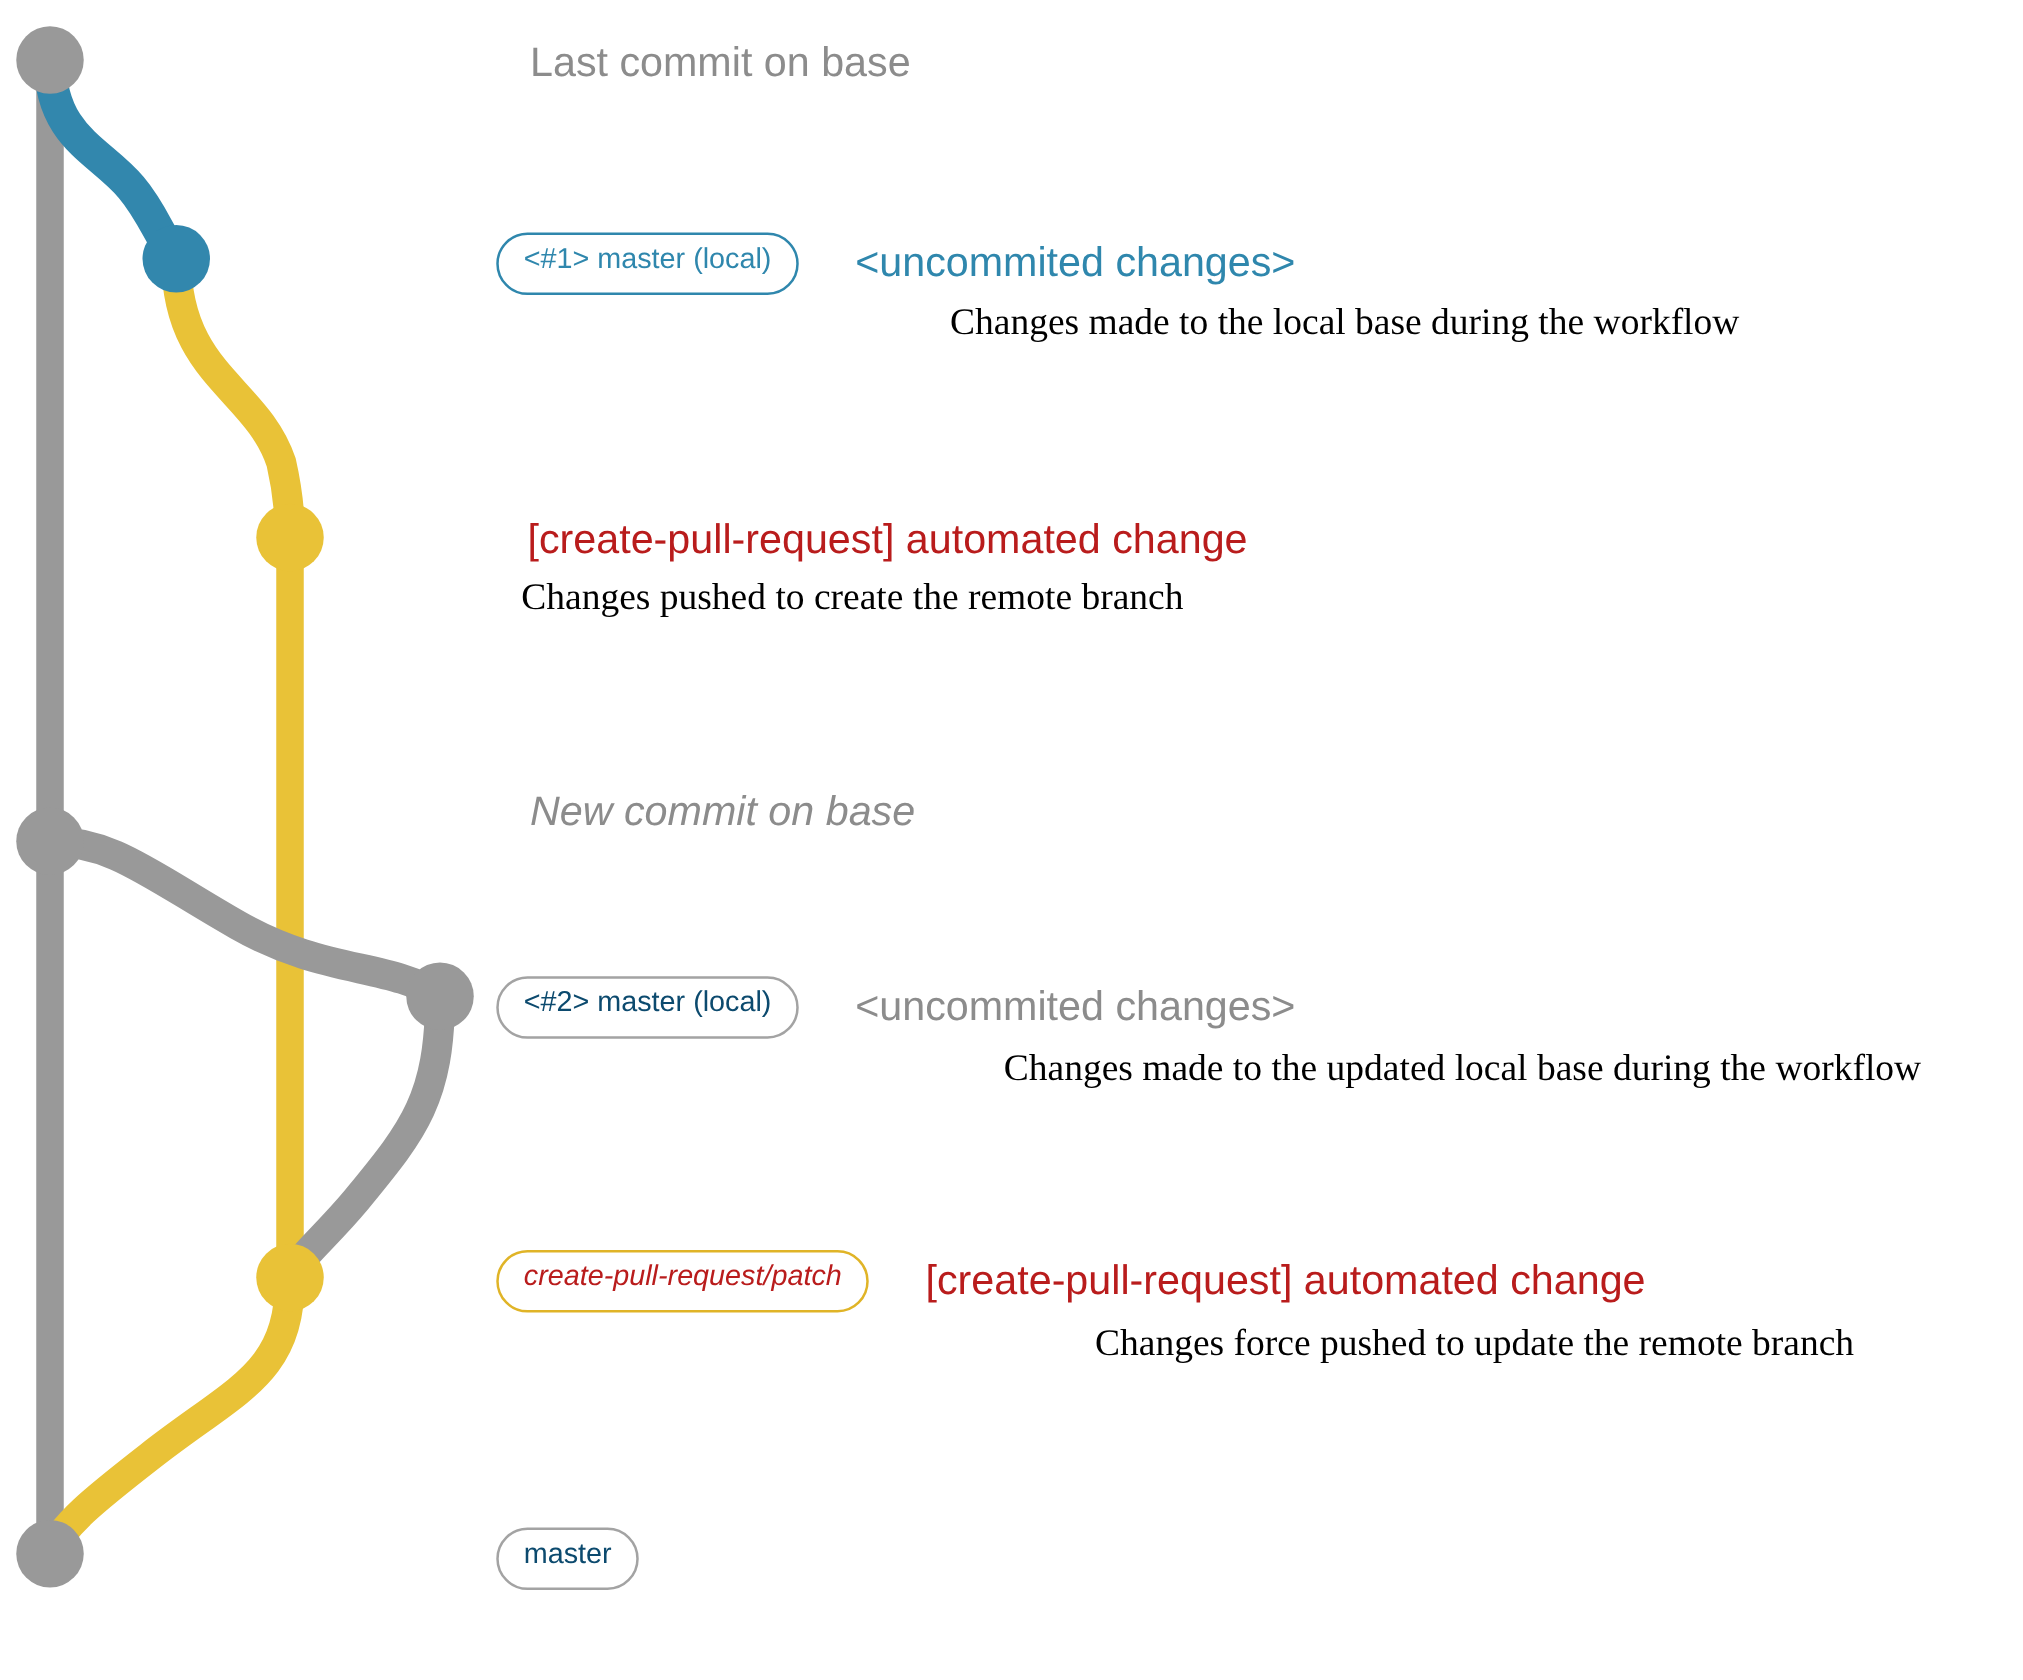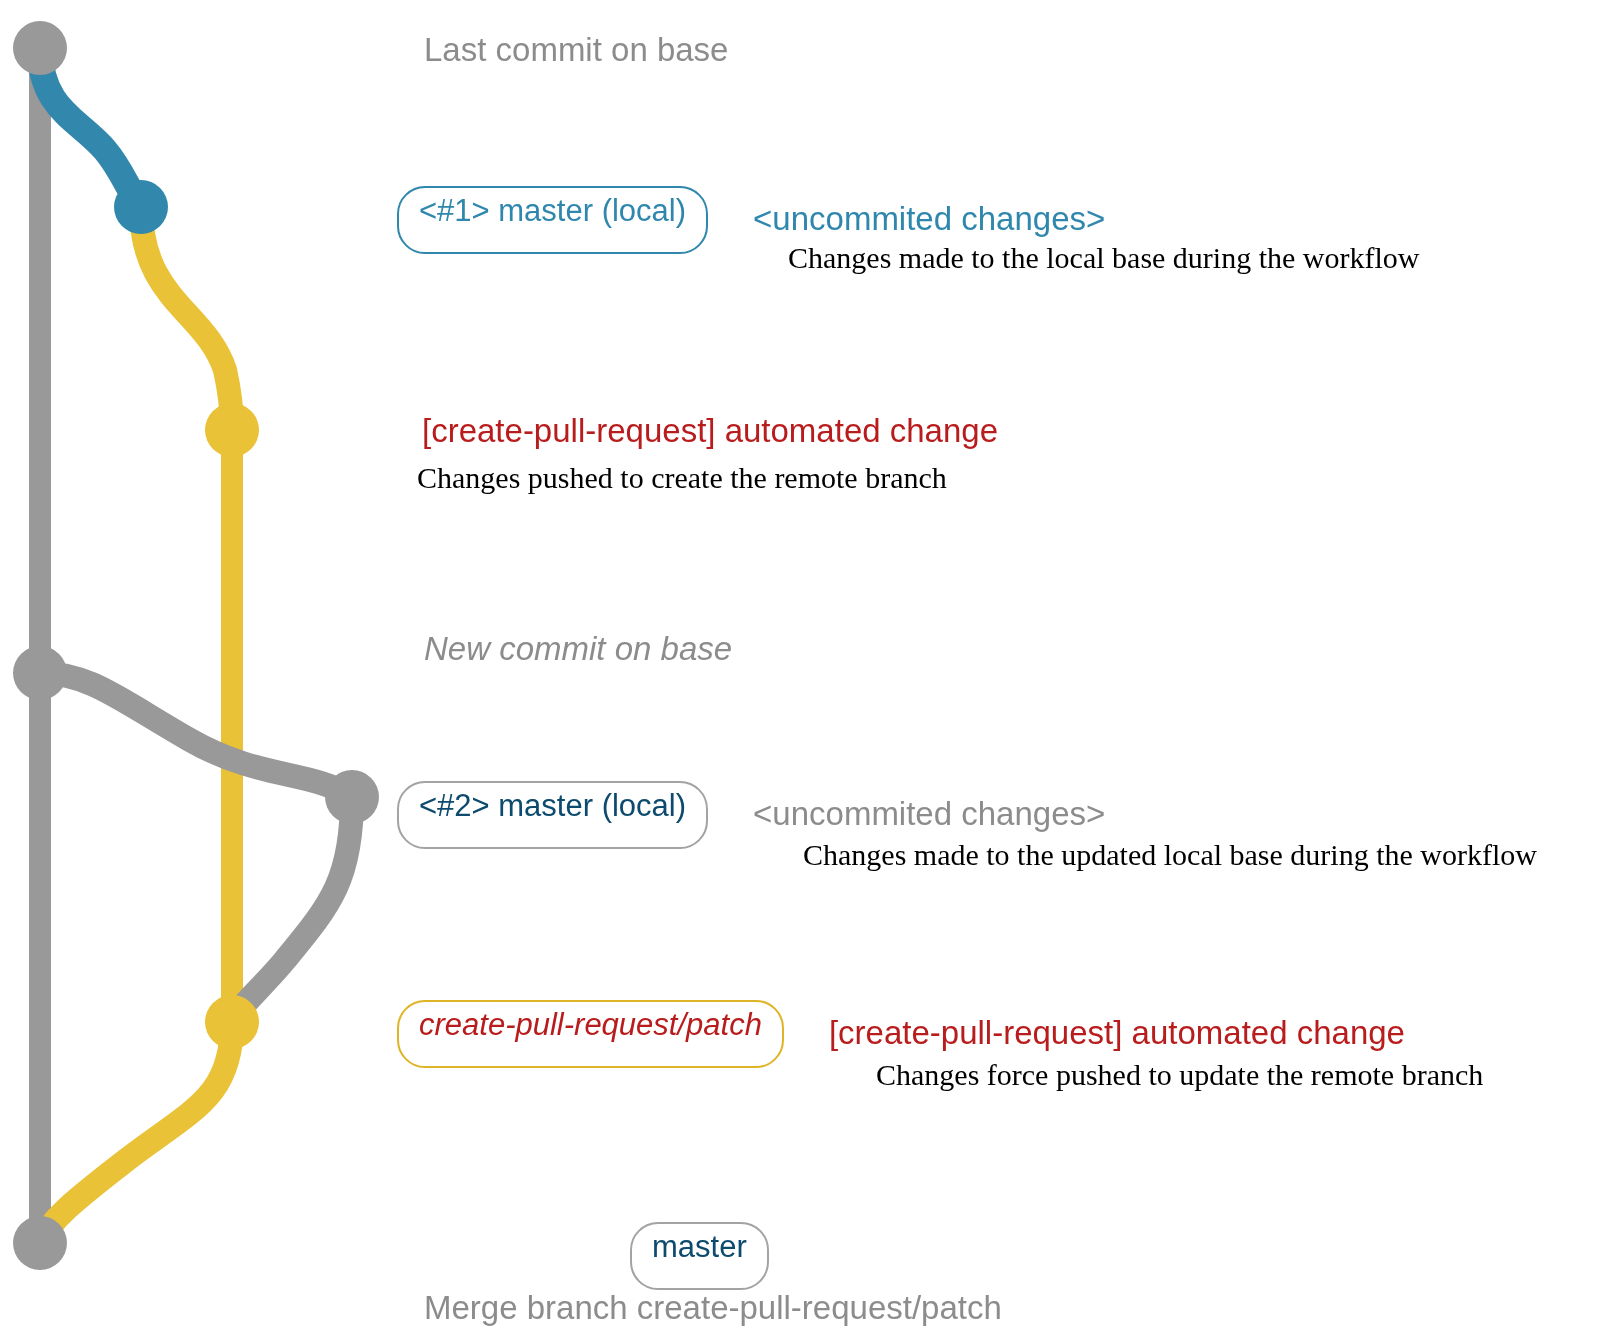--- a/index.html
+++ b/index.html
@@ -25,22 +25,22 @@
   }
   .row {
     position: absolute;
     display: flex;
     align-items: center;
   }
   .badge {
     display: inline-block;
     border: 2px solid #9a9a9a;
     border-radius: 28px;
-    padding: 7px 20px 26px 20px;
-    font-size: 31px;
+    padding: 7px 20px 16px 20px;
+    font-size: 23px;
     line-height: 1.0;
     color: #8c8c8c;
     white-space: nowrap;
     background: transparent;
     text-align: center;
   }
   .badge.blue {
     border-color: #2f87ad;
     color: #2f87ad;
   }
@@ -104,21 +104,21 @@
 
 <div class="row" style="left:397px; top:33px;">
   <span class="headline gray">Last commit on base</span>
 </div>
 
 <div class="row" style="left:397px; top:186px;">
   <span class="badge blue">&lt;#1&gt; master (local)</span>
   <span class="badge-gap"></span>
   <span class="headline blue">&lt;uncommited changes&gt;</span>
 </div>
-<div class="subtext" style="left:788px; top:243px;">Changes made to the local base during the workflow</div>
+<div class="subtext" style="left:760px; top:243px;">Changes made to the local base during the workflow</div>
 
 <div class="row" style="left:395px; top:414px;">
   <span class="headline yellow">[create-pull-request] automated change</span>
 </div>
 <div class="subtext" style="left:417px; top:463px;">Changes pushed to create the remote branch</div>
 
 <div class="row" style="left:397px; top:632px;font-style:italic;">
   <span class="headline gray">New commit on base</span>
 </div>
 
@@ -132,14 +132,13 @@
 <div class="row" style="left:397px; top:1000px;">
   <span class="badge yellow">create-pull-request/patch</span>
   <span class="badge-gap"></span>
   <span class="headline yellow">[create-pull-request] automated change</span>
 </div>
 <div class="subtext" style="left:876px; top:1060px;text-align:center;">Changes force pushed to update the remote branch</div>
 
 <div class="row" style="left:397px; top:1222px;flex-direction:column;">
   <span class="badge gray">master</span>
   <span class="badge-gap"></span>
-  <span class="headline gray">Merge branch create-pull-request/patch</span>
 </div>
 
 </body></html>

